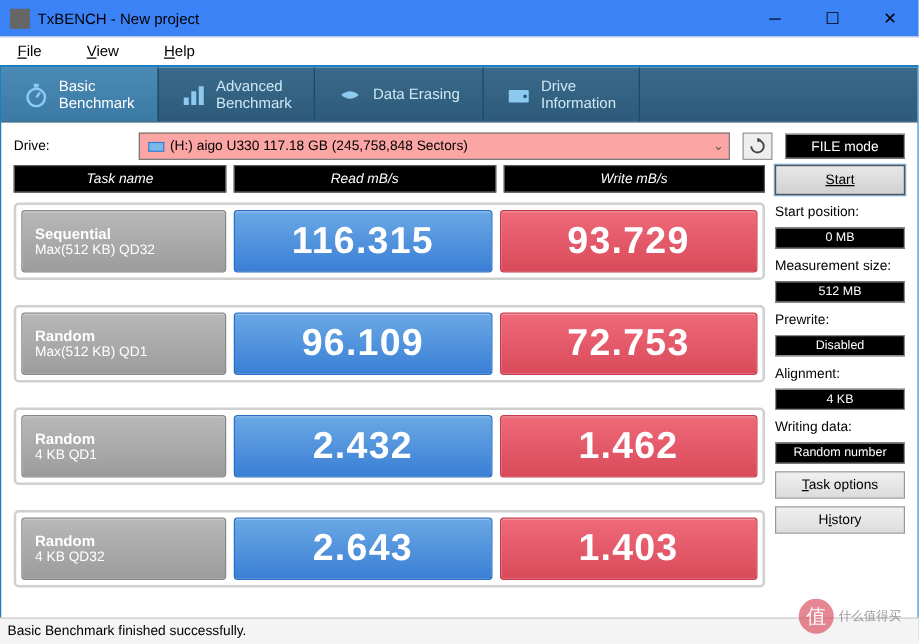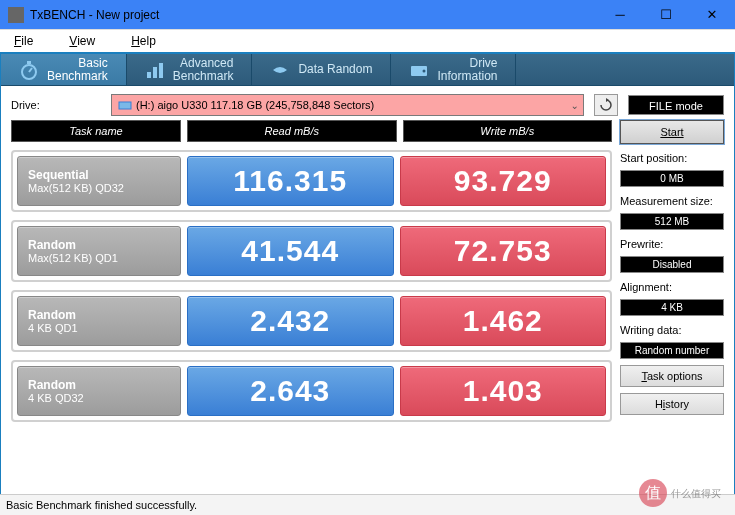--- a/index.html
+++ b/index.html
@@ -10,42 +10,42 @@
 .titlebar .title { flex: 1; font-size: 12px; }
 .titlebar .btns { display: flex; }
 .titlebar .btn { width: 46px; height: 29px; display: flex; align-items: center; justify-content: center; font-size: 13px; }
 
 .menubar { height: 22px; display: flex; align-items: center; padding-left: 6px; gap: 20px; background: #fff; }
 .menubar span { padding: 2px 8px; font-size: 12px; }
 .menubar span u { text-decoration: underline; }
 
 .content { background: #fff; border: 1px solid #1a7fbf; border-top: 2px solid #1a7fbf; margin: 0; height: 461px; }
 
-.tabs { background: linear-gradient(#3a6a8a, #2d5a7a); height: 32px; display: flex; border-bottom: 1px solid #1a4a6a; text-align: right; }
+.tabs { background: linear-gradient(#3a6a8a, #2d5a7a); height: 44px; display: flex; border-bottom: 1px solid #1a4a6a; }
 .tab { display: flex; align-items: center; padding: 0 18px; color: #cfe8f5; border-right: 1px solid #1a4a6a; gap: 8px; cursor: pointer; }
 .tab.active { background: linear-gradient(#4a8ab5, #3a7aa5); color: #fff; }
 .tab .ticon { width: 20px; height: 20px; }
 .tab .ttext { font-size: 12px; line-height: 13px; }
 
 .row-drive { display: flex; align-items: center; padding: 8px 10px 4px 10px; gap: 10px; }
 .lbl-drive { width: 90px; font-size: 11px; }
 .select { flex: 1; height: 22px; border: 1px solid #7a7a7a; background: #fca5a5; display: flex; align-items: center; padding: 0 6px; font-size: 11px; position: relative; }
 .select .chev { position: absolute; right: 4px; font-size: 10px; color: #555; }
 .reload { width: 24px; height: 22px; border: 1px solid #999; background: #eee; display: flex; align-items: center; justify-content: center; }
 .filemode { width: 96px; height: 20px; background: #000; color: #fff; font-size: 11px; text-align: center; line-height: 20px; border: 1px solid #888; }
 
 .main { display: flex; padding: 0 10px; gap: 8px; }
 .left { flex: 1; }
 .right { width: 104px; display: flex; flex-direction: column; gap: 6px; }
 
 .thead { display: flex; gap: 6px; margin-bottom: 8px; }
 .thead div { flex: 1; background: #000; color: #fff; font-size: 11px; font-style: italic; text-align: center; padding: 4px 0; border: 1px solid #555; }
 .thead div:first-child { flex: 0 0 170px; }
 
-.brow { display: flex; gap: 6px; border: 2px solid #d0d0d0; border-radius: 4px; padding: 4px; margin-bottom: 8px; }
+.brow { display: flex; gap: 6px; border: 2px solid #d0d0d0; border-radius: 4px; padding: 4px; margin-bottom: 20px; }
 .taskname { flex: 0 0 164px; background: linear-gradient(#b8b8b8, #9c9c9c); border: 1px solid #888; border-radius: 3px; color: #fff; padding: 8px 10px; font-size: 11px; display: flex; flex-direction: column; justify-content: center; box-shadow: inset 0 1px 0 rgba(255,255,255,0.3); }
 .taskname b { font-weight: bold; font-size: 12px; }
 .valcell { flex: 1; border-radius: 3px; color: #fff; font-size: 30px; font-weight: bold; text-align: center; line-height: 48px; letter-spacing: 1px; font-family: Arial, sans-serif; box-shadow: inset 0 1px 0 rgba(255,255,255,0.3); }
 .read { background: linear-gradient(#6aa8e5, #3a7fd5); border: 1px solid #2a6fc5; }
 .write { background: linear-gradient(#ef6a7a, #d94a5a); border: 1px solid #c93a4a; }
 
 .start-btn { height: 24px; border: 1px solid #555; background: linear-gradient(#e8e8e8,#d0d0d0); font-size: 11px; text-align: center; line-height: 22px; cursor: pointer; text-decoration: underline; box-shadow: 0 0 0 1px #7aa8d8; }
 .param-lbl { font-size: 11px; margin-top: 2px; }
 .param-val { background: #000; color: #fff; font-size: 10px; text-align: center; padding: 2px 12px; border: 1px solid #888; }
 .opt-btn { height: 22px; border: 1px solid #999; background: linear-gradient(#f0f0f0,#dcdcdc); font-size: 11px; text-align: center; line-height: 20px; cursor: pointer; }
@@ -98,21 +98,21 @@
           </svg>
       </span>
       <div class="ttext">Advanced<br>Benchmark</div>
     </div>
     <div class="tab">
       <span class="ticon">
         <svg width="20" height="20" viewBox="0 0 20 20">
             <path d="M3 10 Q10 4 17 10 Q10 16 3 10" fill="#8ecaf0"></path>
           </svg>
       </span>
-      <div class="ttext">Data Random</div>
+      <div class="ttext">Data Erasing</div>
     </div>
     <div class="tab">
       <span class="ticon">
         <svg width="20" height="20" viewBox="0 0 20 20">
             <rect x="2" y="6" width="16" height="10" rx="1" fill="#8ecaf0"></rect>
             <circle cx="15" cy="11" r="1.5" fill="#2d5a7a"></circle>
           </svg>
       </span>
       <div class="ttext">Drive<br>Information</div>
     </div>
@@ -152,21 +152,21 @@
             <span>Max(512 KB) QD32</span>
           </div>
         <div class="valcell read">116.315</div>
         <div class="valcell write">93.729</div>
       </div>
       <div class="brow">
         <div class="taskname">
             <b>Random</b>
             <span>Max(512 KB) QD1</span>
           </div>
-        <div class="valcell read">41.544</div>
+        <div class="valcell read">96.109</div>
         <div class="valcell write">72.753</div>
       </div>
       <div class="brow">
         <div class="taskname">
             <b>Random</b>
             <span>4 KB QD1</span>
           </div>
         <div class="valcell read">2.432</div>
         <div class="valcell write">1.462</div>
       </div>

